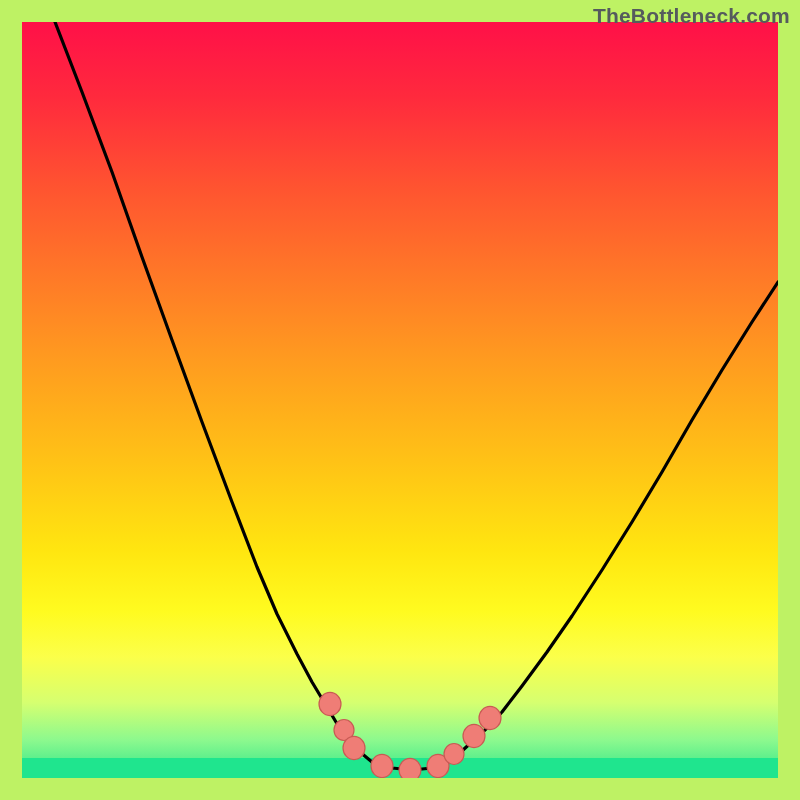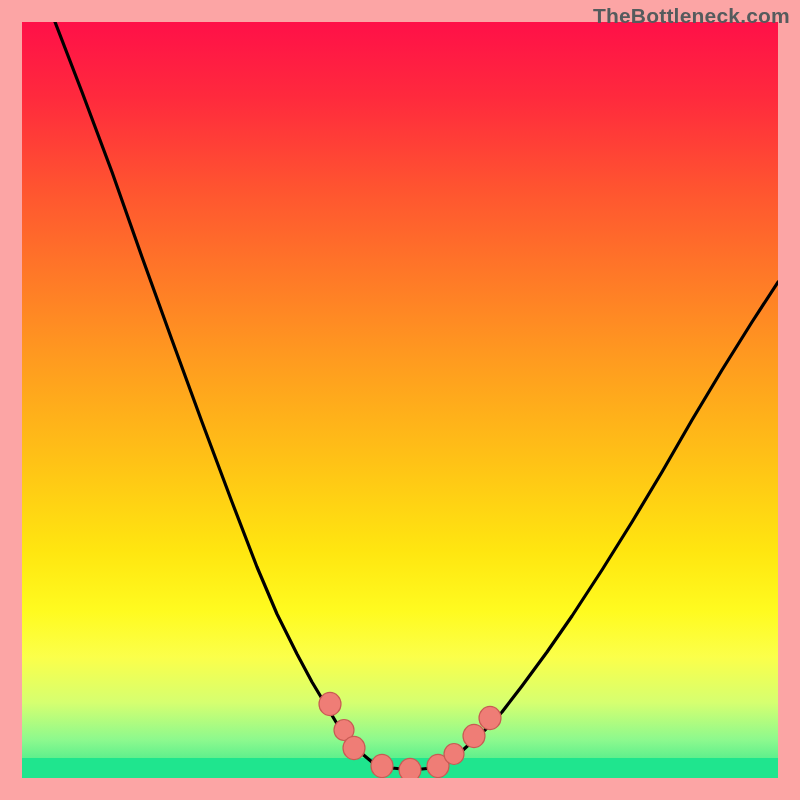--- a/index.html
+++ b/index.html
@@ -10,21 +10,21 @@
     overflow: hidden;
     background: #000;
     font-family: Arial, Helvetica, sans-serif;
   }
   .frame {
     position: absolute;
     left: 0;
     top: 0;
     width: 800px;
     height: 800px;
-    background: #fca5a5;
+    background: #bef264;
   }
   .plot {
     position: absolute;
     left: 22px;
     top: 22px;
     width: 756px;
     height: 756px;
     background: linear-gradient(to bottom,
       #ff1048 0%,
       #ff2a3d 10%,

